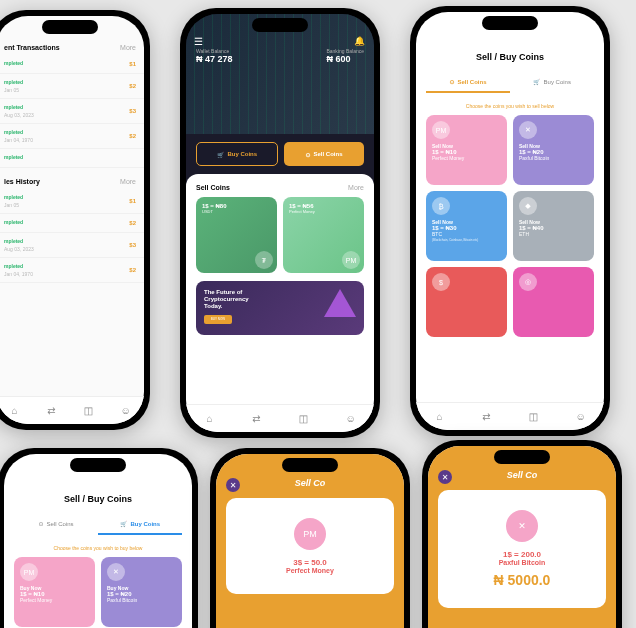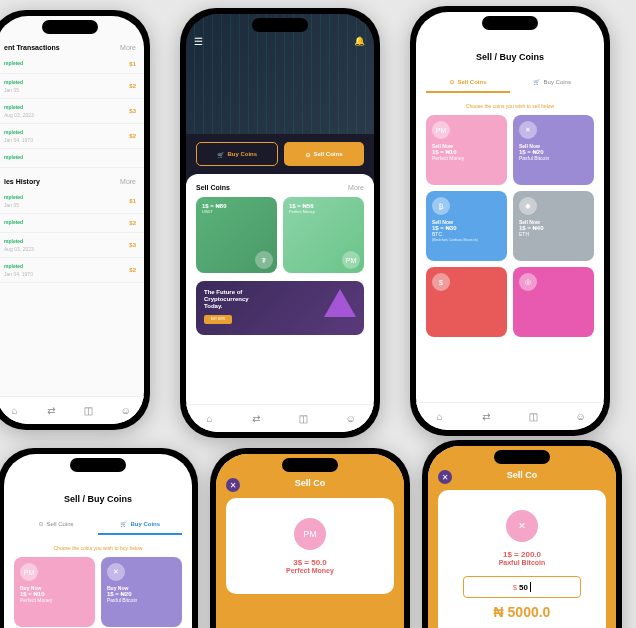--- a/index.html
+++ b/index.html
@@ -108,21 +108,21 @@
 .gc-name { font-size: 5px; opacity: 0.95; }
 .gc-sub { font-size: 3px; opacity: 0.8; margin-top: 1px; }
 
 
 .p4 { left: -2px; top: 448px; width: 200px; height: 260px; }
 
 
 .p5 { left: 210px; top: 448px; width: 200px; height: 260px; }
 .modal-bg { background: #e8a030; height: 100%; padding: 24px 10px 10px; position: relative; }
 .close-x { position: absolute; top: 24px; left: 10px; width: 14px; height: 14px; border-radius: 50%; background: #5a3a8a; color: #fff; font-size: 8px; display: flex; align-items: center; justify-content: center; cursor: pointer; }
-.modal-title { text-align: center; color: #fff; font-size: 9px; font-weight: 700; }
+.modal-title { text-align: center; color: #fff; font-size: 9px; font-weight: 700; font-style: italic; }
 .modal-card { background: #fff; border-radius: 10px; margin-top: 10px; padding: 20px 10px; text-align: center; }
 .modal-icon { width: 32px; height: 32px; border-radius: 50%; background: #f5a5c8; margin: 0 auto 8px; display: flex; align-items: center; justify-content: center; font-size: 9px; color: #fff; }
 .modal-rate { font-size: 8px; font-weight: 700; color: #e85a5a; }
 .modal-name { font-size: 7px; font-weight: 600; color: #e85a5a; }
 .modal-input { margin: 10px auto 6px; width: 80%; height: 22px; border: 1px solid #e8a030; border-radius: 4px; display: flex; align-items: center; justify-content: center; gap: 2px; }
 .modal-dollar { color: #e85a5a; font-size: 7px; }
 .modal-val { font-size: 8px; font-weight: 600; }
 .modal-out { font-size: 14px; font-weight: 700; color: #e8a030; margin-top: 6px; }
 
 
@@ -218,20 +218,30 @@
   </div>
 </div>
 
 <div class="phone p2">
   <div class="phone-inner" style="display:flex;flex-direction:column;">
     <div class="notch"></div>
     <div class="dash-top">
       <div class="chart-bg"></div>
       <span class="menu">☰</span>
       <span class="bell">🔔</span>
+      <div class="bal-row">
+        <div class="bal">
+          <div class="bal-lbl">Wallet Balance</div>
+          <div class="bal-val">₦ 47 278</div>
+        </div>
+        <div class="bal">
+          <div class="bal-lbl">Banking Balance</div>
+          <div class="bal-val">₦ 600</div>
+        </div>
+      </div>
     </div>
     <div class="act-row">
       <div class="act-btn act-buy">
         <span>🛒</span>
         <span>Buy Coins</span>
       </div>
       <div class="act-btn act-sell">
         <span>⊙</span>
         <span>Sell Coins</span>
       </div>
@@ -385,22 +395,17 @@
 <div class="phone p6">
   <div class="phone-inner">
     <div class="notch"></div>
     <div class="modal-bg">
       <div class="close-x">✕</div>
       <div class="modal-title">Sell Co</div>
       <div class="modal-card">
         <div class="modal-icon" style="background:#f5a5c8;">✕</div>
         <div class="modal-rate">1$ = 200.0</div>
         <div class="modal-name">Paxful Bitcoin</div>
-        <div class="modal-input">
-          <span class="modal-dollar">$</span>
-          <span class="modal-val">50</span>
-            <span style="border-right:1px solid #000;height:10px;"></span>
-        </div>
         <div class="modal-out">₦ 5000.0</div>
       </div>
     </div>
   </div>
 </div>
 
 </body></html>

